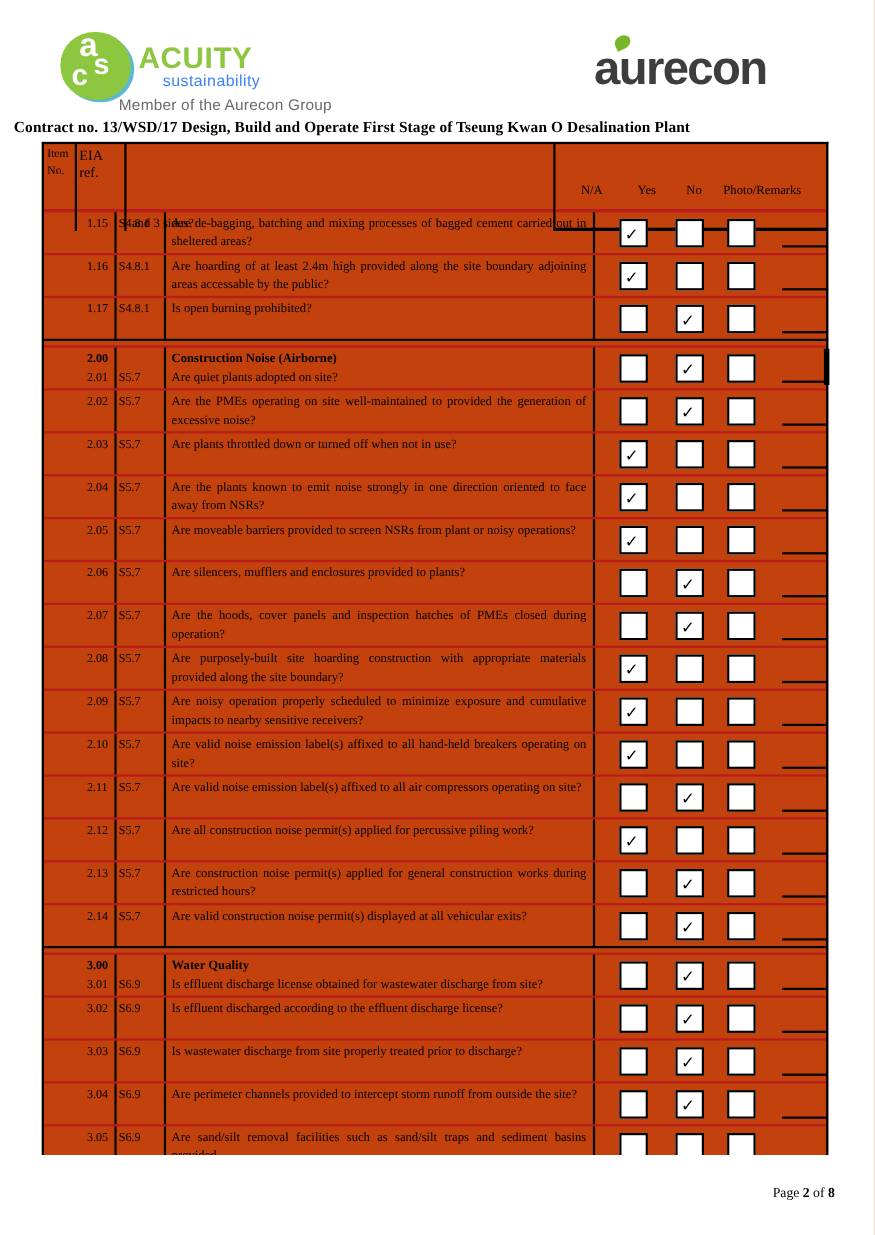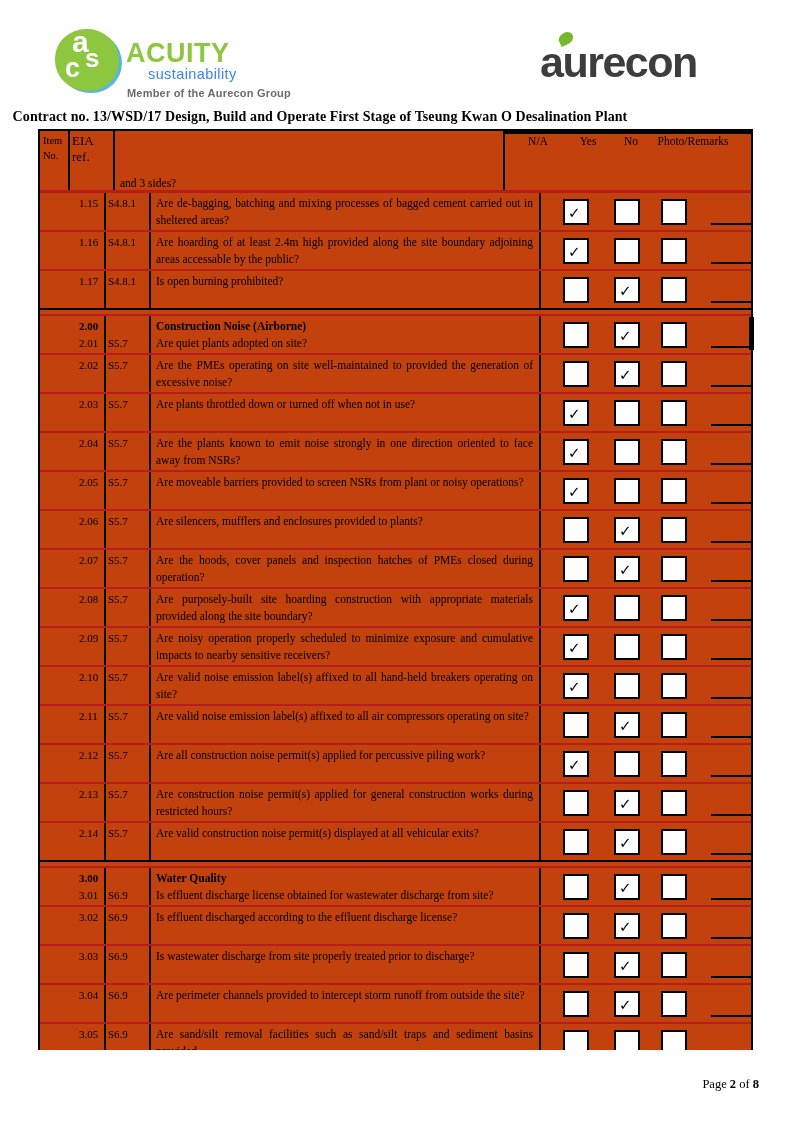--- a/index.html
+++ b/index.html
@@ -15,22 +15,22 @@
     background:#8dc63f; border-radius:50% 50% 48% 52%/48% 52% 50% 50%; }
   .acuity-blob span { position:absolute; color:#fff; font-family:"Liberation Sans",sans-serif;
     font-weight:bold; }
   .mono-a { left:17px; top:-4px; font-size:30px; }
   .mono-s { left:30px; top:14px; font-size:26px; }
   .mono-c { left:10px; top:24px; font-size:27px; }
   .acuity-name { position:absolute; left:72px; top:14px; font-family:"Liberation Sans",sans-serif;
     font-weight:bold; font-size:27px; letter-spacing:0.5px; color:#8dc63f; }
   .acuity-tagline { position:absolute; left:94px; top:42px; font-family:"Liberation Sans",sans-serif;
     font-size:14.5px; color:#3b82f6; letter-spacing:0.4px; }
-  .acuity-member { position:absolute; left:73px; top:63px; font-family:"Liberation Sans",sans-serif;
-    font-weight:bold; font-size:11px; color:#6b6b6b; letter-spacing:0.2px; }
+  .acuity-member { position:absolute; left:54px; top:63px; font-family:"Liberation Sans",sans-serif;
+    font-weight:normal; font-size:14px; color:#6b6b6b; letter-spacing:0.2px; }
   .aurecon { position:absolute; left:540px; top:38px; width:230px; height:60px; }
   .aurecon-name { position:absolute; left:0; top:0; font-family:"Liberation Sans",sans-serif;
     font-weight:bold; font-size:43px; letter-spacing:-1.5px; color:#3d3d3d; }
   .aurecon-leaf { position:absolute; left:20px; top:-7px; width:12px; height:15px;
     background:#76b82a; border-radius:0 65% 60% 65%; transform:rotate(-115deg); }
 
   
   .doc-title { position:absolute; left:0; top:109px; width:640px; text-align:center;
     font-weight:bold; font-size:14px; letter-spacing:0.1px; }
 
@@ -40,21 +40,21 @@
   .grid { display:grid; grid-template-columns:30px 45px 390px 1fr; }
   .c { border-right:2px solid #000; }
   .c:last-child { border-right:none; }
 
   
   .thead { height:59px; }
   .h-item { font-size:10.5px; padding:2px 1px 0 3px; line-height:15px; }
   .h-eia { font-size:13px; padding:2px 0 0 2px; }
   .h-q { position:relative; }
   .h-cont { position:absolute; left:5px; bottom:1px; font-size:11.5px; }
-  .h-boxes { display:flex; flex-direction:row; }
+  .h-boxes { display:flex; flex-direction:column;margin-top:32px; }
   .h-labels { position:relative; height:44px; font-size:11.5px; }
   .h-labels span { position:absolute; top:4px; text-align:center; }
   .lab-na { left:16px; width:34px; }
   .lab-yes { left:66px; width:34px; }
   .lab-no { left:109px; width:34px; }
   .lab-photo { left:140px; width:96px; }
   .h-subline { border-top:3px solid #000; flex:1; }
 
   
   .row { border-top:2px solid #b91c1c; min-height:39px;padding-left:36px; }

